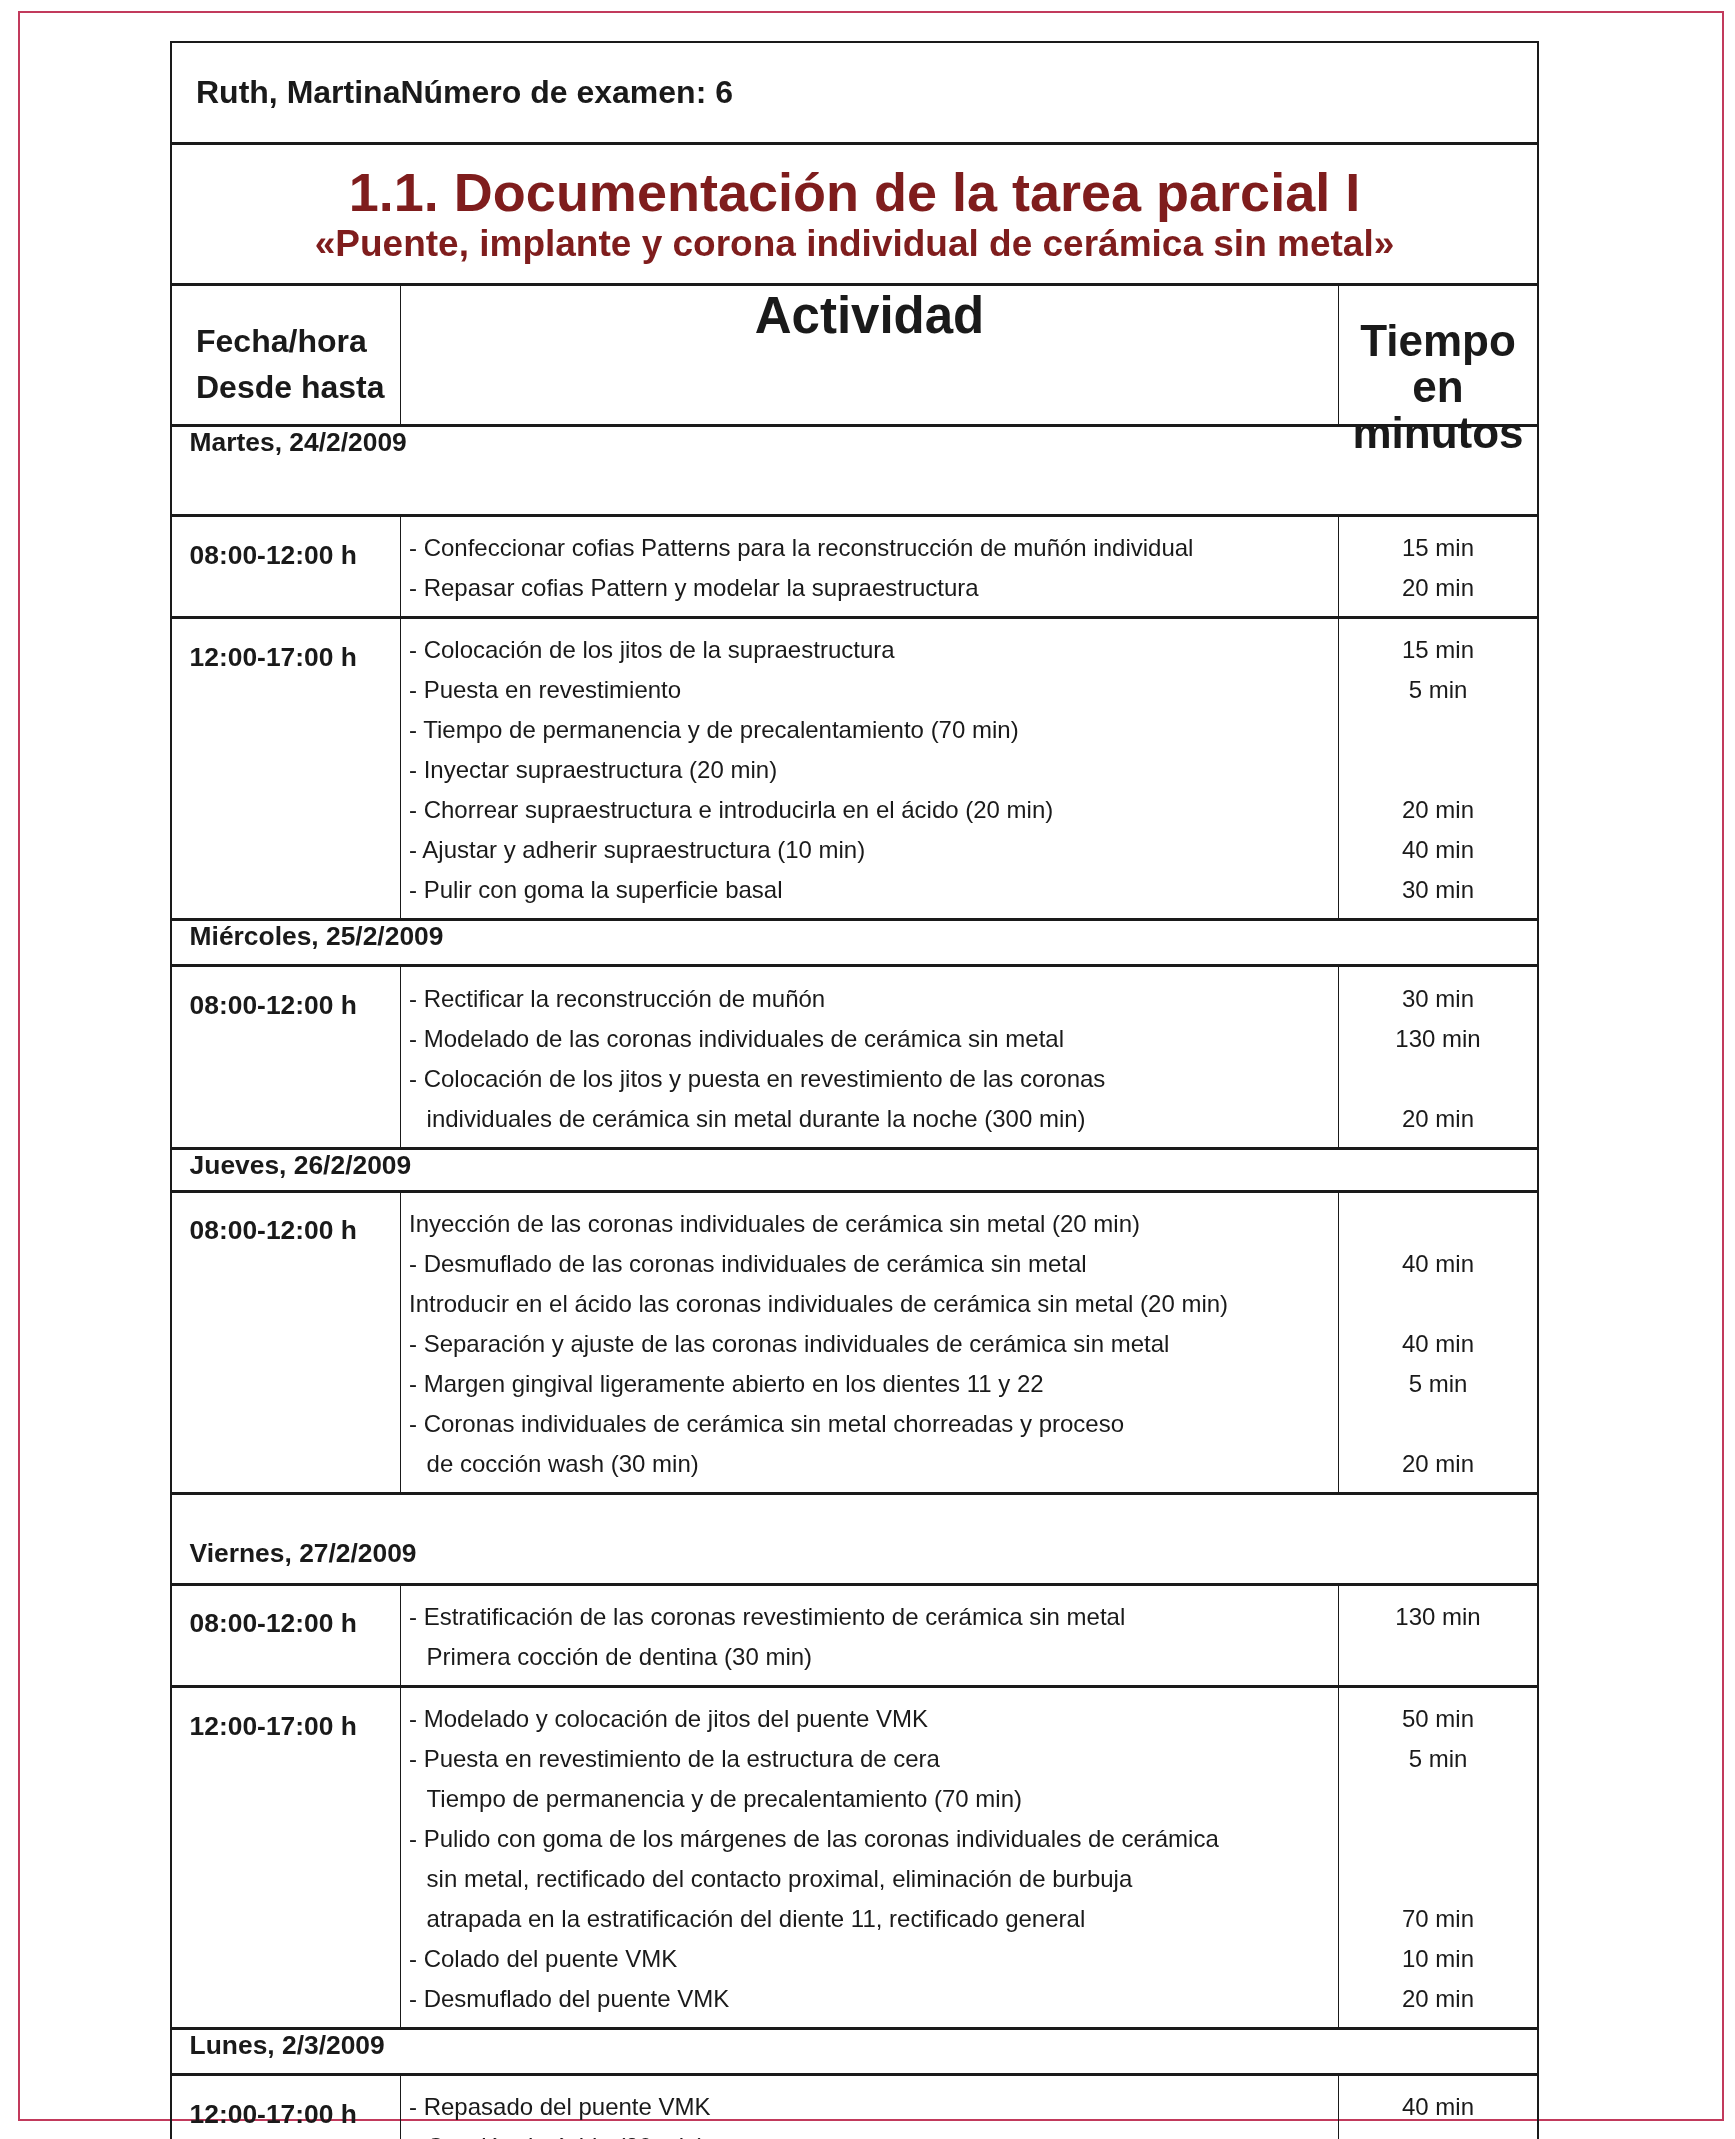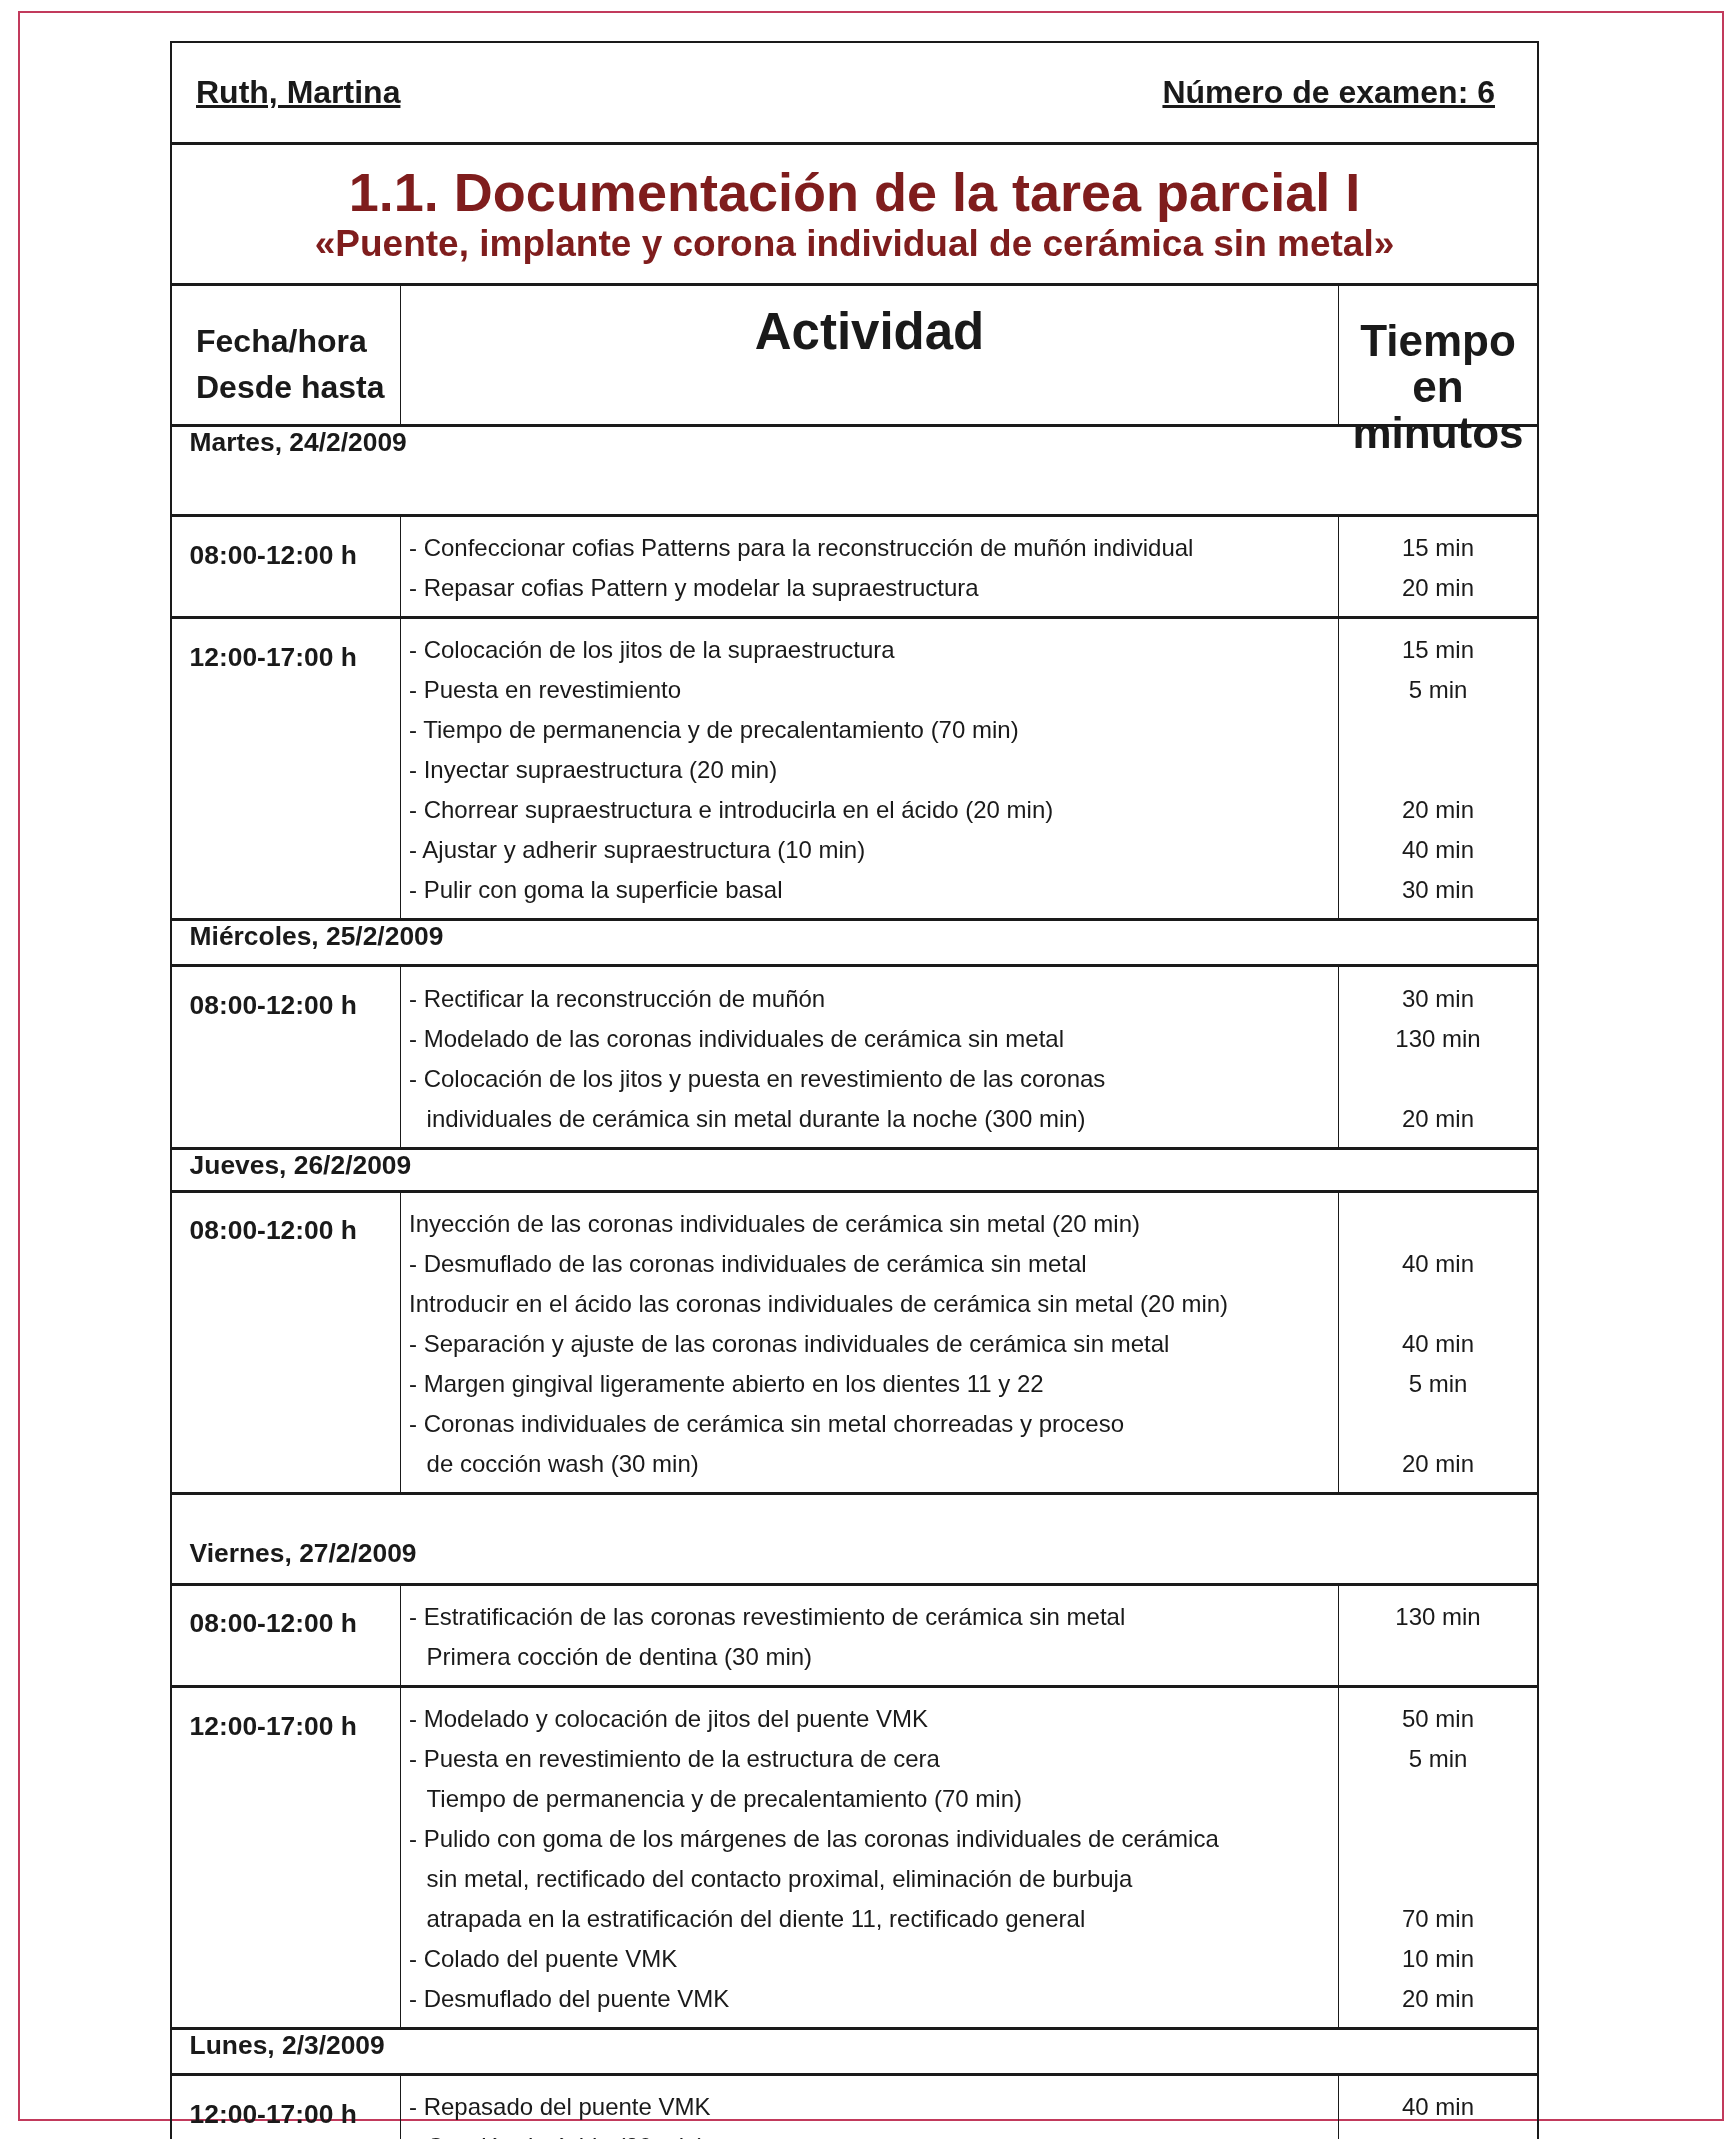--- a/index.html
+++ b/index.html
@@ -1,27 +1,27 @@
 <!DOCTYPE html>
 <html style="font-size:12.8px"><head>
 <meta charset="utf-8">
 <style>
   html, body { margin:0; padding:0; background:#fff; }
   body { width:1736px; height:2140px; position:relative; font-family:"Liberation Sans", sans-serif; color:#1a1a1a; }
   .frame { position:absolute; left:17.6px; top:11.2px; width:1706px; height:2110px; border:2.4px solid #c23a5c; box-sizing:border-box; }
   .sheet { position:absolute; left:170px; top:41px; width:1369px; border:2.4px solid #1a1a1a; box-sizing:border-box; }
   .row { border-bottom:3.2px solid #1a1a1a; box-sizing:border-box; position:relative; }
   .row:last-child { border-bottom:none; }
-  .hdr { height:102px; display:flex; justify-content:space-between; align-items:center; padding:0 42px 0 24px; font-weight:bold; font-size:32px;text-decoration:underline; }
+  .hdr { height:102px; display:flex; align-items:center; padding:0 42px 0 24px; font-weight:bold; font-size:32px; }
   .title { height:141px; text-align:center; color:#7f1d1d; font-weight:bold; }
   .title .t1 { font-size:54px; padding-top:17.6px; line-height:58px; }
   .title .t2 { font-size:37px; line-height:45px; }
   .colhead { height:141px; display:flex; font-weight:bold; }
   .colhead .c1 { width:228px; padding:32px 0 0 24px; box-sizing:border-box; font-size:32px; line-height:46px; }
-  .colhead .c2 { flex:1; border-left:1.6px solid #1a1a1a; border-right:1.6px solid #1a1a1a; text-align:center; font-size:51px; padding-top:16px; box-sizing:border-box; }
+  .colhead .c2 { flex:1; border-left:1.6px solid #1a1a1a; border-right:1.6px solid #1a1a1a; text-align:center; font-size:51px; padding-top:0; box-sizing:border-box; }
   .colhead .c3 { width:198px; text-align:center; font-size:44px; line-height:46px; padding-top:32px; box-sizing:border-box; }
   .day { font-weight:bold; font-size:26.4px; padding-left:17.6px; box-sizing:border-box; display:flex; align-items:flex-start; }
   .slot { display:flex; }
   .slot .time { width:228px; padding:17.6px 0 0 17.6px; box-sizing:border-box; font-weight:bold; font-size:26.4px; line-height:40px; }
   .slot .acts { flex:1; border-left:1.6px solid #1a1a1a; border-right:1.6px solid #1a1a1a; padding:11.2px 0 8px 8px; box-sizing:border-box; }
   .slot .mins { width:198px; padding:11.2px 0 8px 0; box-sizing:border-box; }
   .line { height:40px; line-height:40px; font-size:24px; white-space:nowrap; }
   .mins .line { text-align:center; }
   .ind { padding-left:17.6px; }
 </style>

